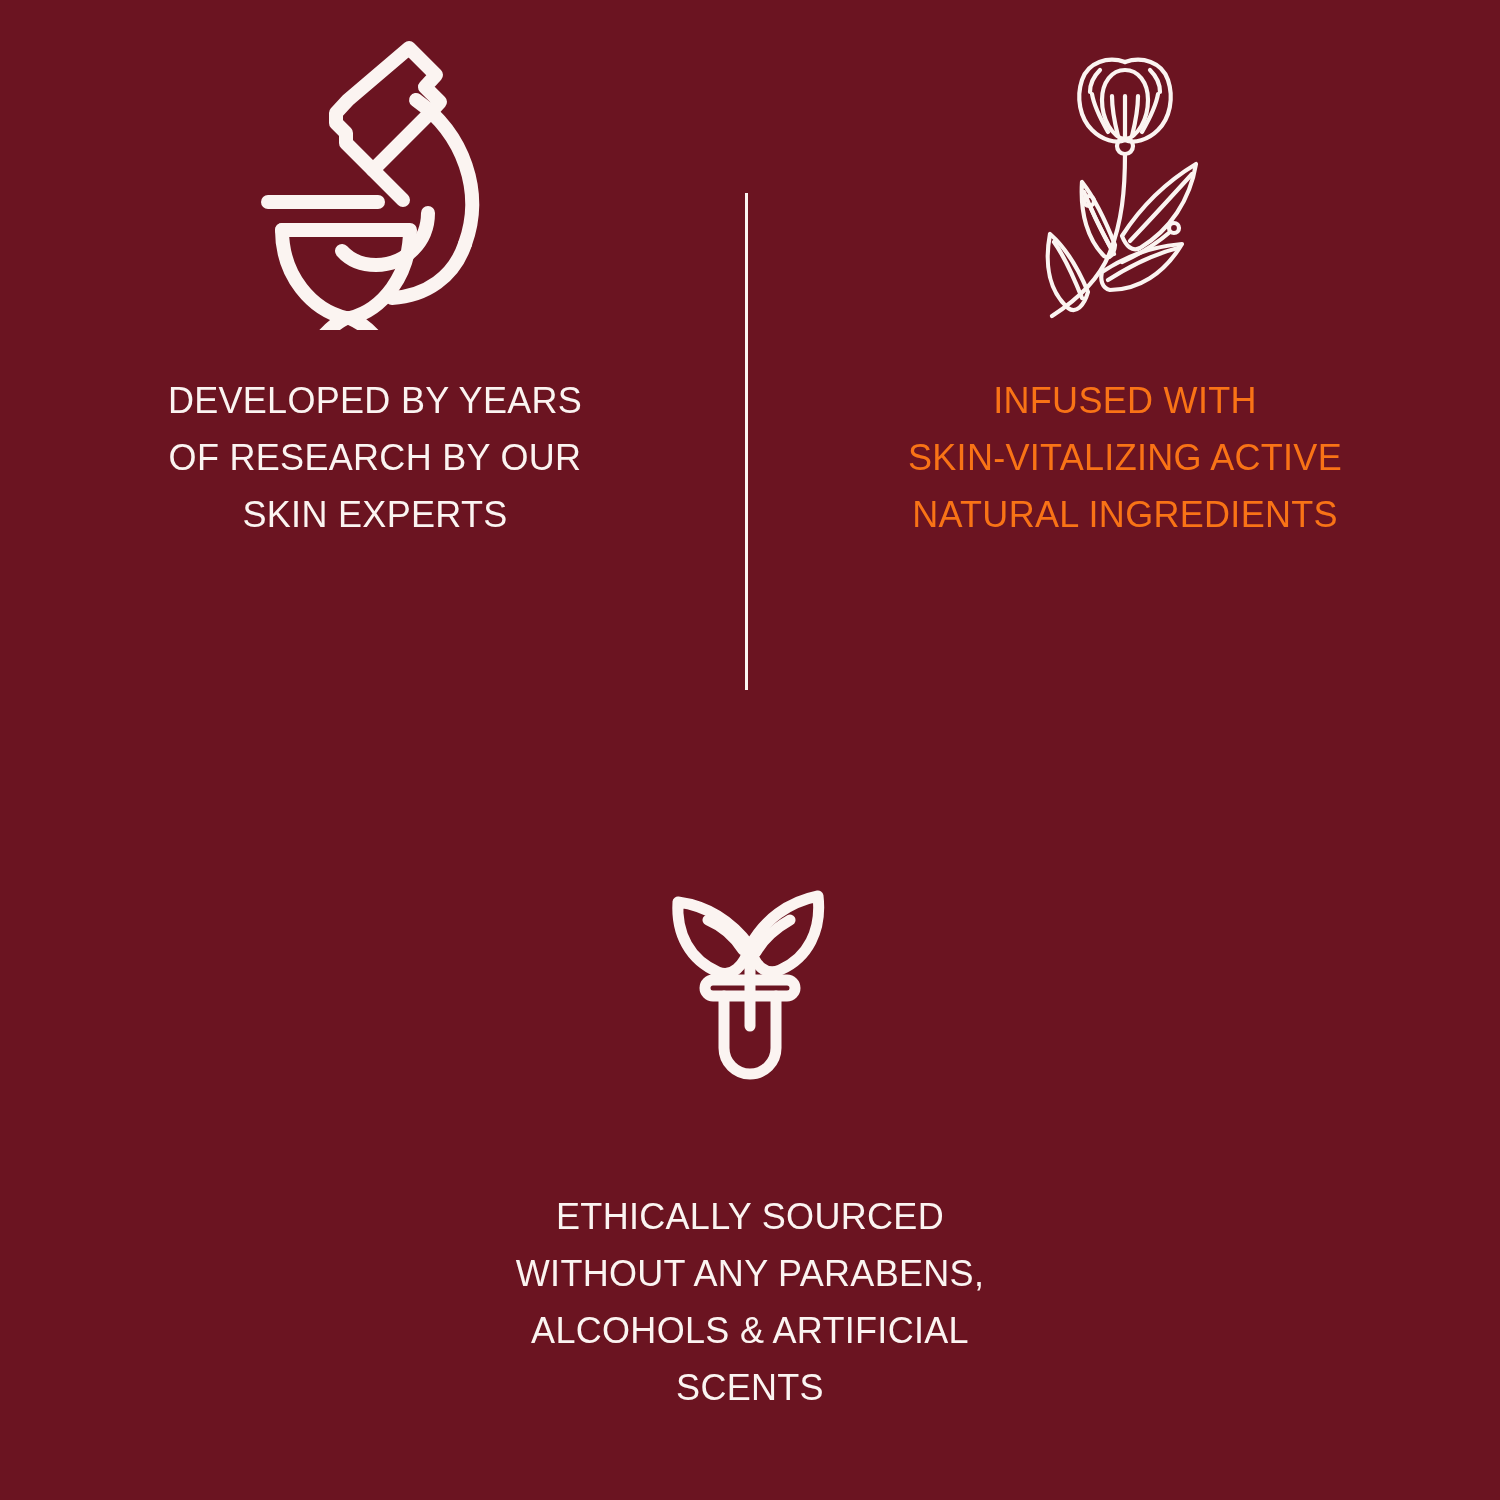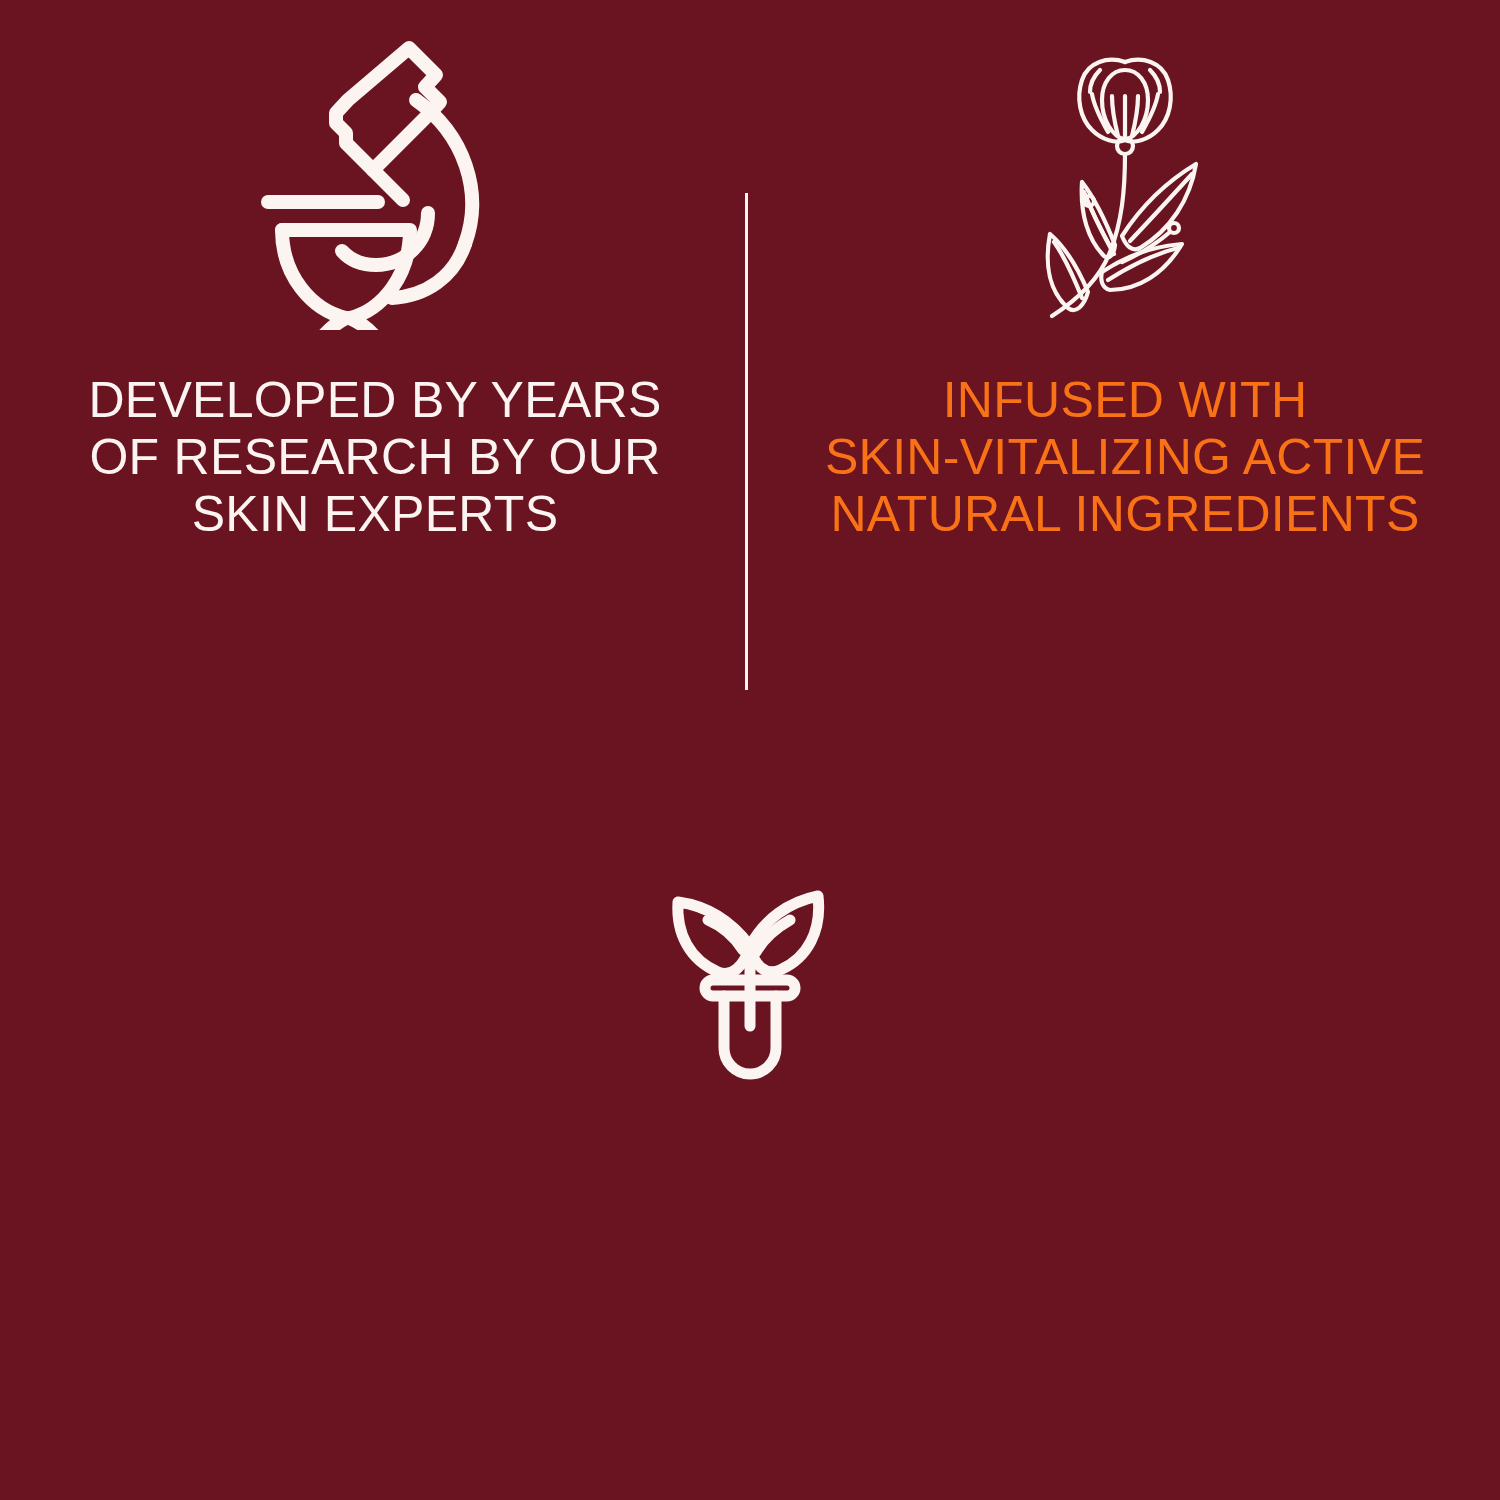--- a/index.html
+++ b/index.html
@@ -48,21 +48,21 @@
     display: flex;
     align-items: flex-end;
     justify-content: center;
   }
 
   .icon-wrap.microscope { height: 330px; padding-top: 180px; }
   .icon-wrap.flower     { height: 330px; padding-top: 175px; }
 
   .feature-text {
     color: #FBF4F1;
-    font-size: 50px;
+    font-size: 36px;
     line-height: 57px;
     letter-spacing: 0.3px;
     text-align: center;
     font-weight: 400;
     white-space: pre-line;
   }
 
   .col-left .feature-text  { margin-top: 42px; width: 620px; }
   .col-right .feature-text { margin-top: 42px; width: 660px; }
 
@@ -218,15 +218,19 @@
           <path d="M106 102 C 114 88, 126 78, 140 70"></path>
 
           <path d="M100 96 L 100 176"></path>
 
           <path d="M63 130 L 137 130 A 7 7 0 0 1 137 146 L 63 146 A 7 7 0 0 1 63 130 Z"></path>
 
           <path d="M74 146 L 74 198 A 26 26 0 0 0 126 198 L 126 146"></path>
         </g>
       </svg>
     </div>
+    <div class="feature-text" style="color: rgb(251, 244, 241);">ETHICALLY SOURCED
+WITHOUT ANY PARABENS,
+ALCOHOLS &amp; ARTIFICIAL
+SCENTS</div>
   </div>
 
 </div>
 
 </body></html>

